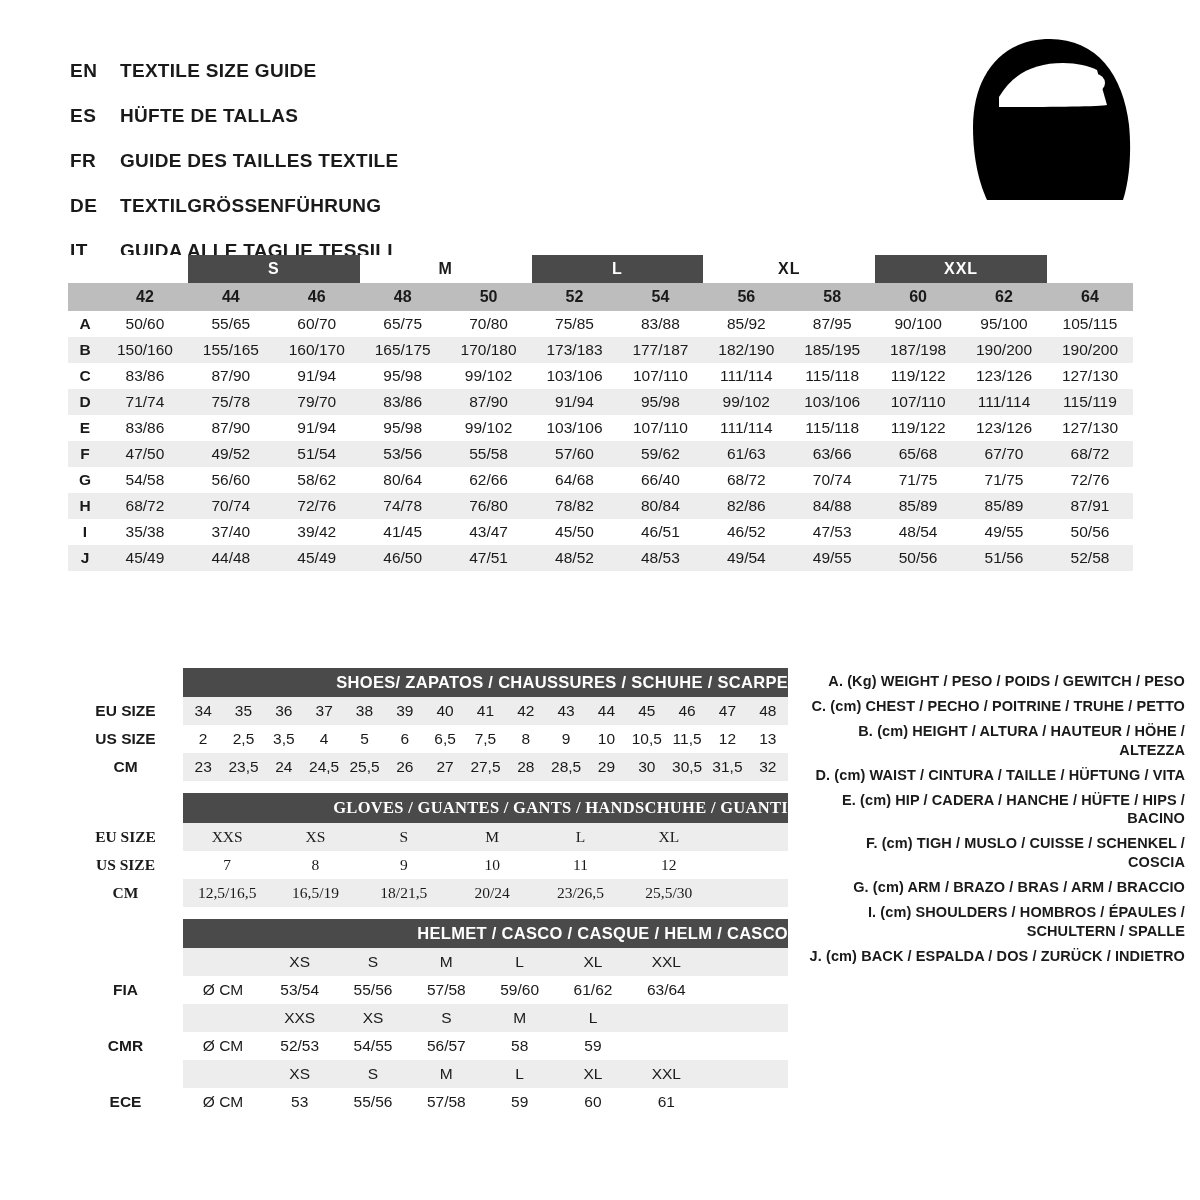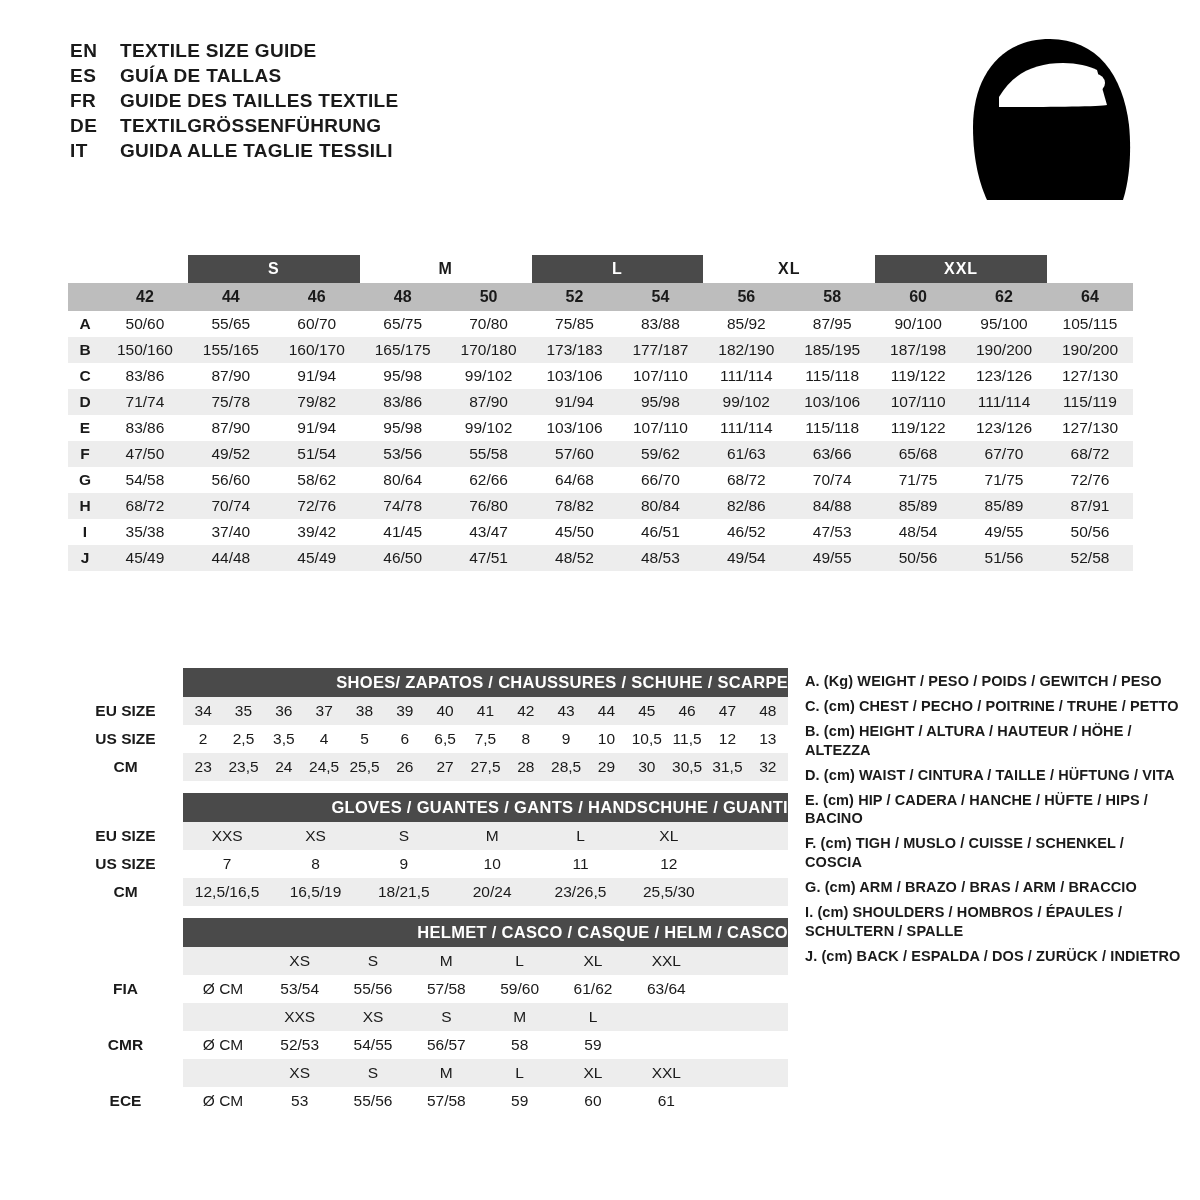--- a/index.html
+++ b/index.html
@@ -9,21 +9,21 @@
     font-family:"Liberation Sans", sans-serif;
     color:#1a1a1a;
     position:relative;
     overflow:hidden;
   }
   .page{position:relative;width:1200px;height:1200px;}
 
   
   .header{position:absolute;left:70px;top:40px;}
   .hdr-row{display:flex;align-items:baseline;margin-bottom:3px;}
-  .hdr-lang{width:50px;font-size:19px;font-weight:bold;letter-spacing:0.5px;}
+  .hdr-lang{width:50px;font-size:19px;font-weight:bold;letter-spacing:0.5px;margin-top:20px;}
   .hdr-text{font-size:19px;font-weight:bold;letter-spacing:0.3px;}
 
   .helmet{position:absolute;left:955px;top:35px;width:190px;height:175px;}
 
   
   .main-table{position:absolute;left:68px;top:255px;width:1065px;}
   .main-table table{border-collapse:collapse;width:100%;table-layout:fixed;}
   .main-table td{font-size:15.5px;text-align:center;padding:4px 0;}
   .row-sizelabel td{color:#ffffff;font-weight:bold;font-size:16px;padding:5px 0;letter-spacing:1px;}
   .sz-dark{background:#4a4a4a;}
@@ -40,35 +40,35 @@
   .sect-title{background:#4a4a4a;color:#fff;font-weight:bold;font-size:16.5px;
     padding:5px 0 5px 10px;margin-left:115px;width:calc(100% - 115px);box-sizing:border-box;letter-spacing:0.3px;text-align:right;}
   .sect table{border-collapse:collapse;width:100%;table-layout:fixed;}
   .sect td{font-size:15.5px;padding:5px 0;text-align:center;}
   .lbl{width:115px;text-align:left;font-weight:bold;font-size:15.5px;padding-left:6px;background:#ffffff !important;}
   .gray td{background:#ededed;}
   .white td{background:#ffffff;}
 
   
   .legend{position:absolute;left:805px;top:672px;width:380px;}
-  .legend p{margin:0 0 6.5px 0;font-size:14.5px;font-weight:bold;line-height:1.28;letter-spacing:0.1px;}
+  .legend p{margin:0 0 6.5px 0;font-size:14.5px;font-weight:bold;line-height:1.28;letter-spacing:0.1px;text-align:right;}
 </style>
 </head>
 <body>
 
 <div class="page">
 
   <div class="header">
     <div class="hdr-row">
       <span class="hdr-lang">EN</span>
       <span class="hdr-text">TEXTILE SIZE GUIDE</span>
     </div>
     <div class="hdr-row">
       <span class="hdr-lang">ES</span>
-      <span class="hdr-text">GUÍA DE TALLAS</span>
+      <span class="hdr-text">HÜFTE DE TALLAS</span>
     </div>
     <div class="hdr-row">
       <span class="hdr-lang">FR</span>
       <span class="hdr-text">GUIDE DES TAILLES TEXTILE</span>
     </div>
     <div class="hdr-row">
       <span class="hdr-lang">DE</span>
       <span class="hdr-text">TEXTILGRÖSSENFÜHRUNG</span>
     </div>
     <div class="hdr-row">
@@ -171,21 +171,21 @@
         <td>111/114</td>
         <td>115/118</td>
         <td>119/122</td>
         <td>123/126</td>
         <td>127/130</td>
       </tr>
       <tr class="band-light">
         <td class="rowhead">D</td>
         <td>71/74</td>
         <td>75/78</td>
-        <td>79/82</td>
+        <td>79/70</td>
         <td>83/86</td>
         <td>87/90</td>
         <td>91/94</td>
         <td>95/98</td>
         <td>99/102</td>
         <td>103/106</td>
         <td>107/110</td>
         <td>111/114</td>
         <td>115/119</td>
       </tr>
@@ -220,21 +220,21 @@
         <td>68/72</td>
       </tr>
       <tr class="band-white">
         <td class="rowhead">G</td>
         <td>54/58</td>
         <td>56/60</td>
         <td>58/62</td>
         <td>80/64</td>
         <td>62/66</td>
         <td>64/68</td>
-        <td>66/70</td>
+        <td>66/40</td>
         <td>68/72</td>
         <td>70/74</td>
         <td>71/75</td>
         <td>71/75</td>
         <td>72/76</td>
       </tr>
       <tr class="band-light">
         <td class="rowhead">H</td>
         <td>68/72</td>
         <td>70/74</td>
@@ -344,21 +344,21 @@
           <td>29</td>
           <td>30</td>
           <td>30,5</td>
           <td>31,5</td>
           <td>32</td>
         </tr>
       </tbody>
         </table>
     </div>
 
-    <div class="sect" style="margin-top:12px;">
+    <div class="sect" style="margin-top:12px;font-family:Liberation Serif, serif;">
       <div class="sect-title">GLOVES / GUANTES / GANTS / HANDSCHUHE / GUANTI</div>
       <table>
         <colgroup>
             <col style="width:115px">
             <col span="6">
             <col style="width:75px">
           </colgroup>
         <tbody>
             <tr class="gray">
           <td class="lbl">EU SIZE</td>

